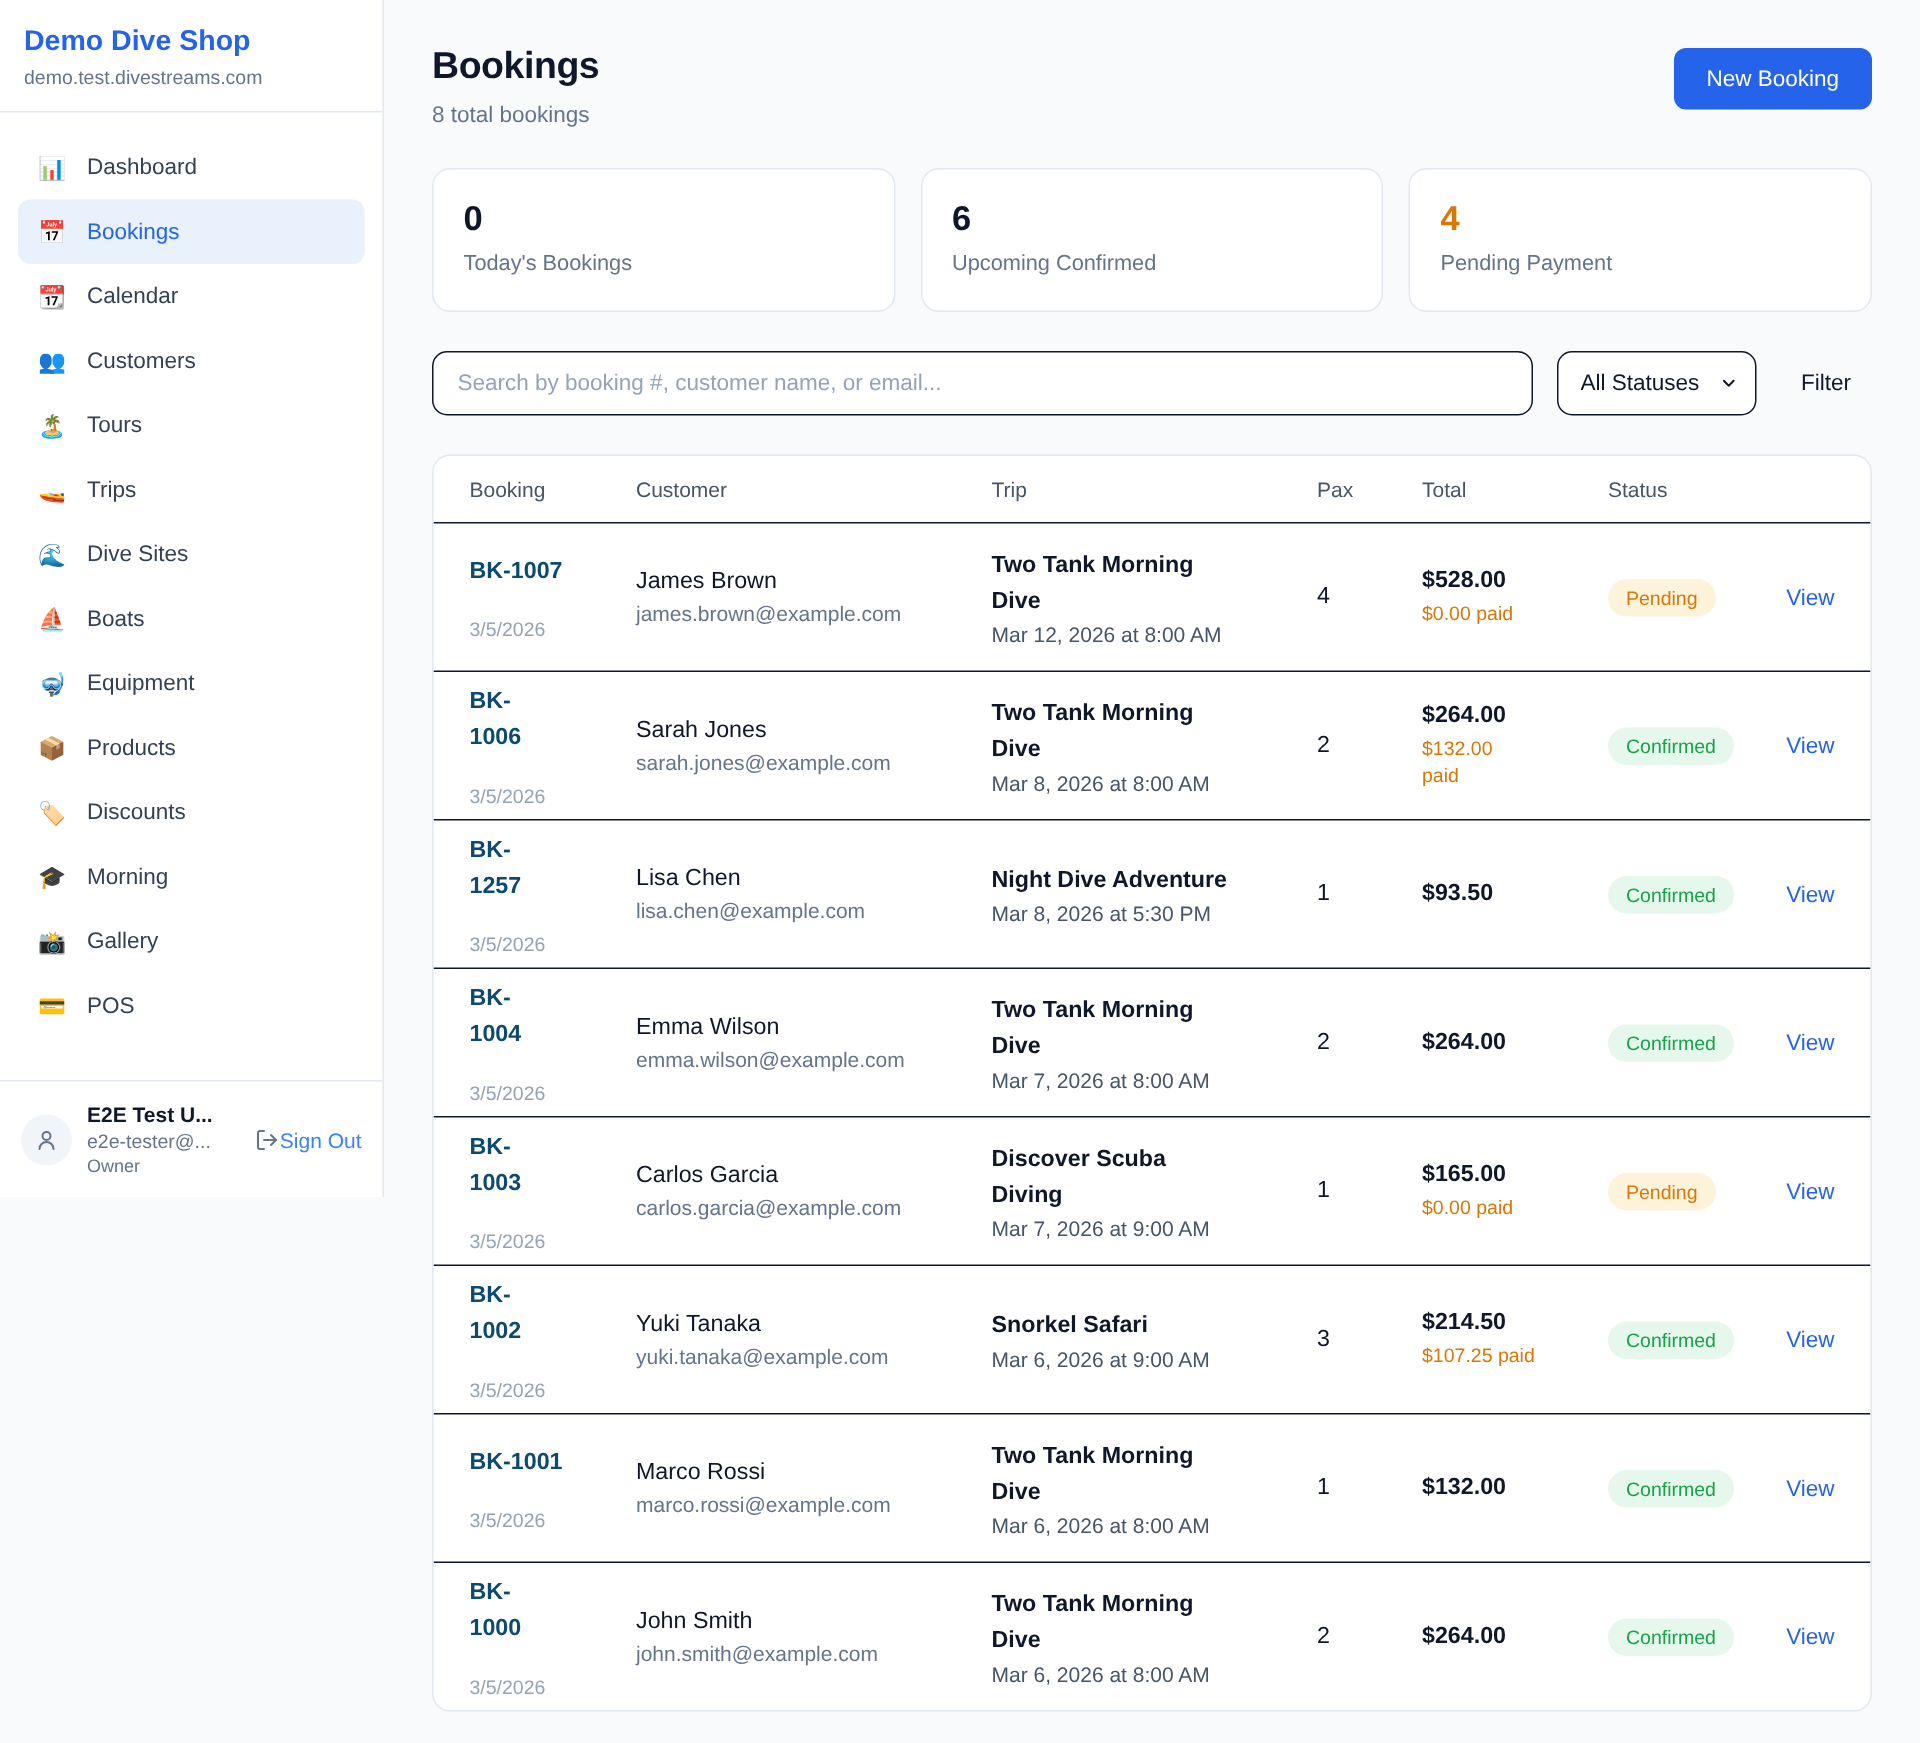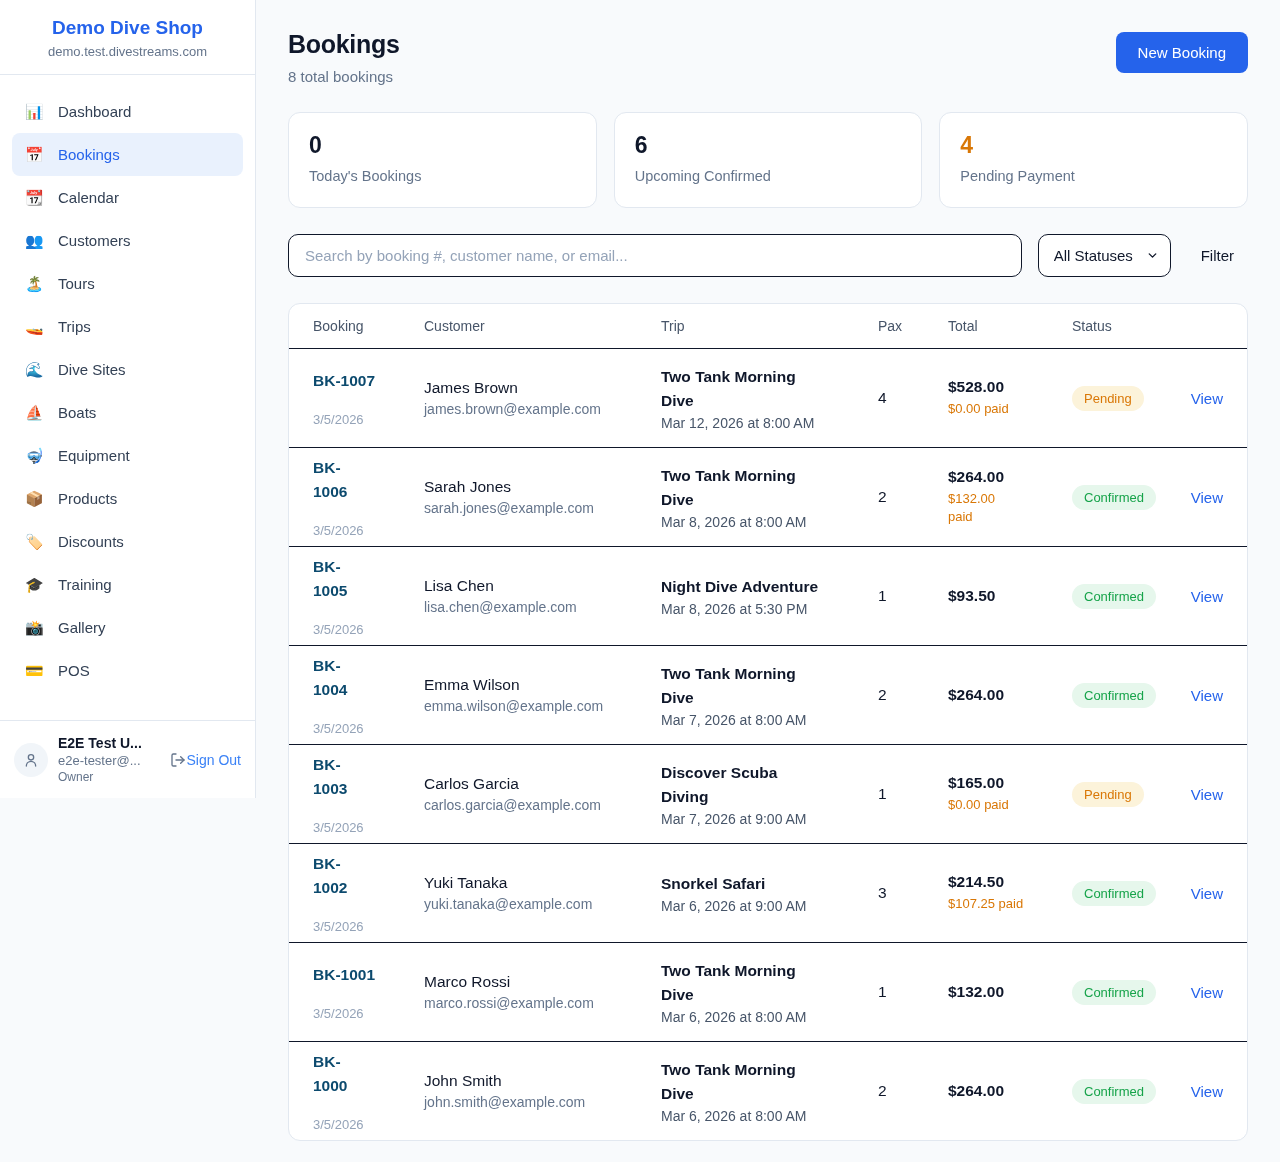--- a/index.html
+++ b/index.html
@@ -10,21 +10,21 @@
     font-family: "Liberation Sans", sans-serif;
   }
   .app { display: flex; width: 1280px; }
 
   
   aside {
     width: 256px; flex-shrink: 0; height: 798px;
     background: #ffffff; border-right: 1px solid #e2e8f0;
     display: flex; flex-direction: column;
   }
-  .side-head { padding: 17px 16px 15px; border-bottom: 1px solid #e2e8f0; text-align: center; }
+  .side-head { padding: 17px 16px 15px; border-bottom: 1px solid #e2e8f0; }
   .shop-name { color: #2563eb; font-size: 19px; font-weight: 700; cursor: pointer; }
   .shop-domain { color: #64748b; font-size: 13px; margin-top: 5px; }
   nav { padding: 15px 12px 10px; display: flex; flex-direction: column; }
   .nav-item {
     display: flex; align-items: center; gap: 13px;
     height: 43px; padding: 0 13px; border-radius: 8px;
     font-size: 15px; color: #334155; text-decoration: none; cursor: pointer;
   }
   .nav-item.active { background: #e9f1fd; color: #2563eb; font-weight: 500; }
   .nav-icon { width: 20px; text-align: center; font-size: 15px; }
@@ -171,21 +171,21 @@
         <span class="nav-label">Products</span>
       </a>
 
       <a class="nav-item">
         <span class="nav-icon">🏷️</span>
         <span class="nav-label">Discounts</span>
       </a>
 
       <a class="nav-item">
         <span class="nav-icon">🎓</span>
-        <span class="nav-label">Training</span>
+        <span class="nav-label">Morning</span>
       </a>
 
       <a class="nav-item">
         <span class="nav-icon">📸</span>
         <span class="nav-label">Gallery</span>
       </a>
 
       <a class="nav-item">
         <span class="nav-icon">💳</span>
         <span class="nav-label">POS</span>
@@ -306,21 +306,21 @@
             <div class="paid wrap">$132.00 paid</div>
           </div>
           <div>
             <span class="badge confirmed">Confirmed</span>
           </div>
           <a class="view">View</a>
         </div>
 
         <div class="trow">
           <div>
-            <a class="id wrap">BK-1005</a>
+            <a class="id wrap">BK-1257</a>
             <div class="bdate">3/5/2026</div>
           </div>
           <div>
             <div class="c-name">Lisa Chen</div>
             <div class="c-email">lisa.chen@example.com</div>
           </div>
           <div>
             <div class="t-name">Night Dive Adventure</div>
             <div class="t-time">Mar 8, 2026 at 5:30 PM</div>
           </div>

